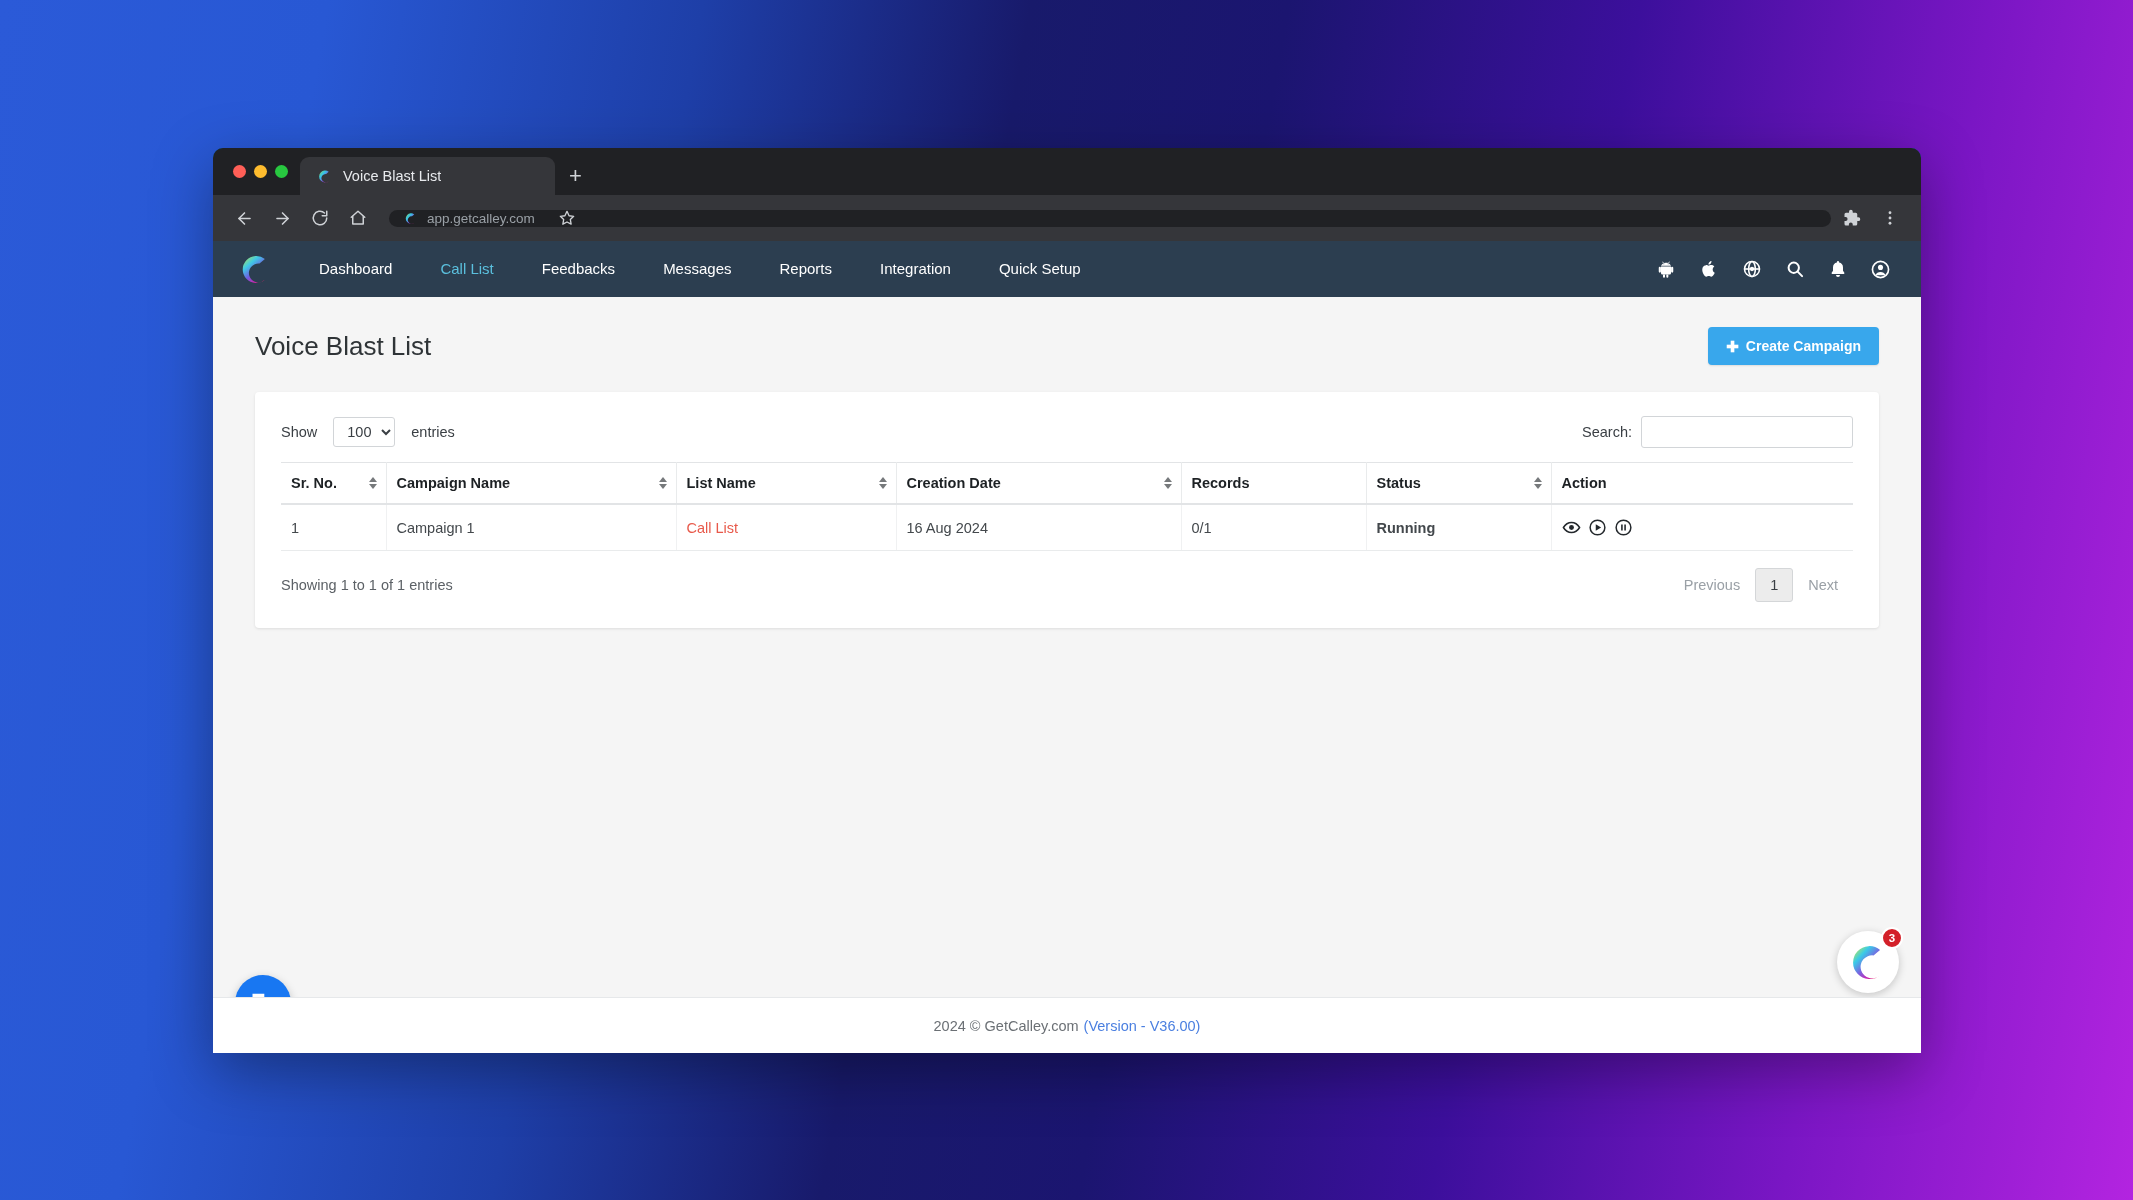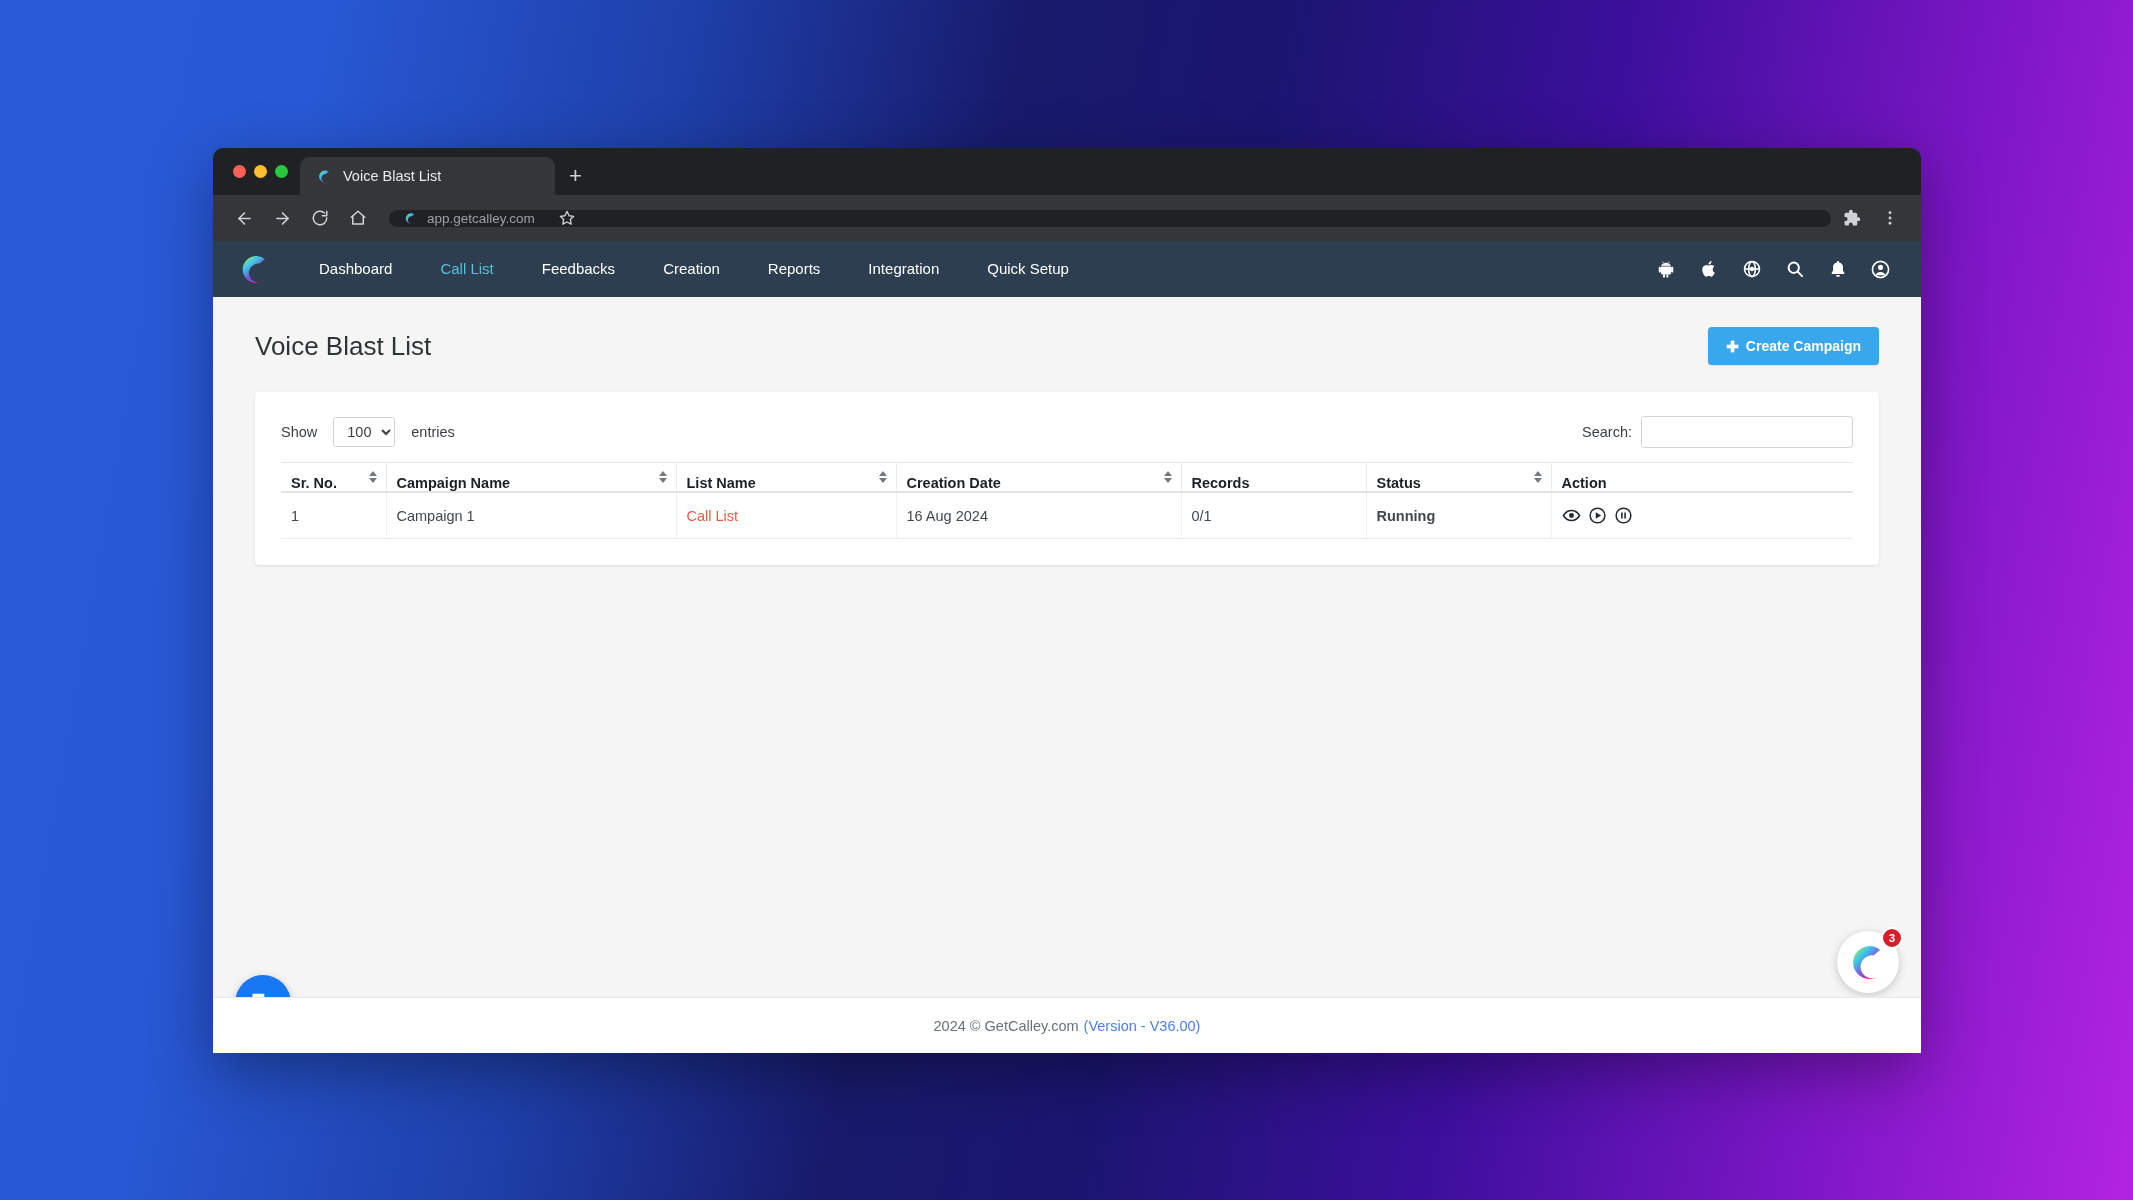--- a/index.html
+++ b/index.html
@@ -250,21 +250,21 @@
   
   table.dt {
     width: 100%;
     border-collapse: collapse;
     font-size: 14.5px;
   }
   table.dt thead th {
     text-align: left;
     font-weight: bold;
     color: #1d2124;
-    padding: 12px 10px 0 10px;
+    padding: 12px 10px 12px 10px;
     border-top: 1px solid #e2e4e6;
     border-bottom: 2px solid #e2e4e6;
     border-right: 1px solid #e9ebec;
     white-space: nowrap;
     position: relative;
     cursor: pointer;
     vertical-align: middle;
   }
   table.dt thead th:last-child { border-right: none; }
   table.dt thead th.no-sort { cursor: default; }
@@ -480,21 +480,21 @@
           <stop offset="100%" stop-color="#ec1d5f"></stop>
         </linearGradient>
       </defs>
       <path d="M31 10 A15 15 0 1 0 31 33 A10.5 10.5 0 1 1 25 15 Z" fill="url(#cg3)"></path>
     </svg>
 
     <div class="nav-links">
       <span class="nav-link">Dashboard</span>
       <span class="nav-link active">Call List</span>
       <span class="nav-link">Feedbacks</span>
-      <span class="nav-link">Creation</span>
+      <span class="nav-link">Messages</span>
       <span class="nav-link">Reports</span>
       <span class="nav-link">Integration</span>
       <span class="nav-link">Quick Setup</span>
     </div>
 
     <div class="nav-icons">
       <span class="nav-icon">
         <svg width="20" height="20" viewBox="0 0 24 24" fill="currentColor">
           <path d="M6 9h12v8a1.6 1.6 0 0 1-1.6 1.6H7.6A1.6 1.6 0 0 1 6 17zM4.6 9.2a1.3 1.3 0 0 1 1.3 1.3v4.6a1.3 1.3 0 0 1-2.6 0v-4.6a1.3 1.3 0 0 1 1.3-1.3zm14.8 0a1.3 1.3 0 0 1 1.3 1.3v4.6a1.3 1.3 0 0 1-2.6 0v-4.6a1.3 1.3 0 0 1 1.3-1.3zM9.2 18.8h1.6v2.4a1.2 1.2 0 0 1-2.4 0v-2.4zm4 0h1.6v2.4a1.2 1.2 0 0 1-2.4 0v-2.4zM8.4 3.3l.9 1.6A6.6 6.6 0 0 1 12 4.4c.95 0 1.86.18 2.7.5l.9-1.6a.4.4 0 1 1 .7.4l-.88 1.57A6 6 0 0 1 18 8H6a6 6 0 0 1 2.58-2.73L7.7 3.7a.4.4 0 1 1 .7-.4zM9.4 6.4a.6.6 0 1 0 0-1.2.6.6 0 0 0 0 1.2zm5.2 0a.6.6 0 1 0 0-1.2.6.6 0 0 0 0 1.2z"></path>
         </svg>
@@ -639,20 +639,28 @@
                     <rect x="9" y="8.2" width="2" height="7.6" fill="currentColor" stroke="none"></rect>
                     <rect x="13" y="8.2" width="2" height="7.6" fill="currentColor" stroke="none"></rect>
                   </svg>
                 </span>
               </div>
             </td>
           </tr>
         </tbody>
       </table>
 
+      <div class="table-foot">
+        <span class="info-text">Showing 1 to 1 of 1 entries</span>
+        <div class="pager">
+          <span class="pager-btn">Previous</span>
+          <span class="pager-btn page-num">1</span>
+          <span class="pager-btn">Next</span>
+        </div>
+      </div>
     </div>
 
     <div class="chat-widget">
       <svg width="28" height="28" viewBox="0 0 32 32" fill="#ffffff">
         <path d="M4 5.5h13.5v10.2H9.4L5.4 19v-3.3H4z"></path>
         <path d="M13.5 11.6h14.6v10.2h-1.5V25l-4-3.2h-9.1z" fill="#ffffff"></path>
         <circle cx="17.6" cy="16.8" r="1.05" fill="#1877f2"></circle>
         <circle cx="20.8" cy="16.8" r="1.05" fill="#1877f2"></circle>
         <circle cx="24" cy="16.8" r="1.05" fill="#1877f2"></circle>
       </svg>

